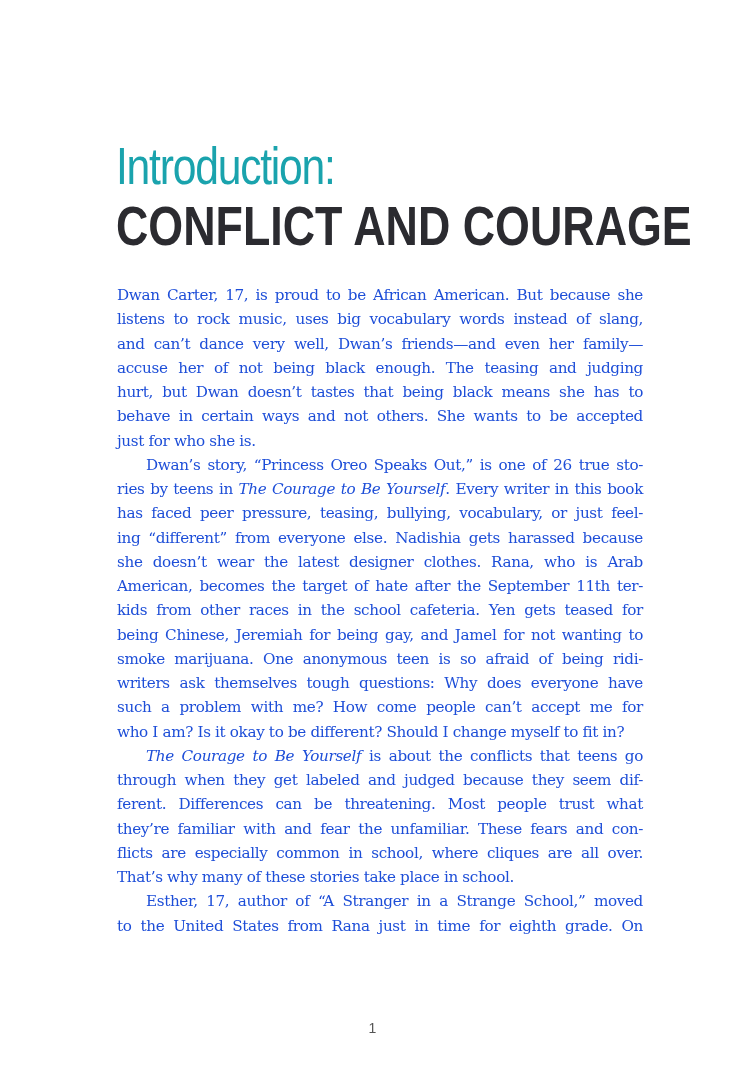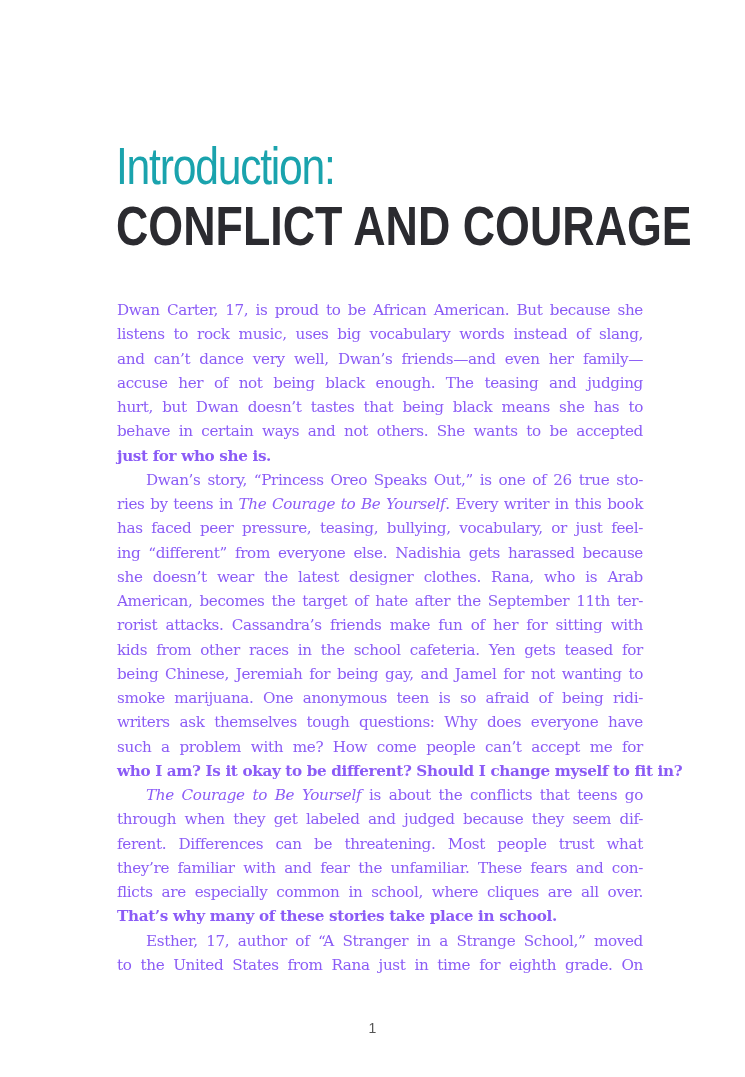--- a/index.html
+++ b/index.html
@@ -22,26 +22,25 @@
     color: #2b2b30;
     transform: scaleX(0.80); transform-origin: left center;
     white-space: nowrap;
     margin-top: 2px;
   }
   .body-text {
     position: absolute; left: 117px; top: 283px; width: 526px;
     font-family: "DejaVu Serif", serif;
     font-size: 15.2px;
     line-height: 24.25px;
-    color: #8b5cf6;
+    color: #1d4ed8;
     letter-spacing: -0.35px;
-    margin-top: 15px;
   }
   .line { display: block; text-align: justify; text-align-last: justify; white-space: nowrap; }
-  .line.last { text-align-last: left; font-weight: bold; }
+  .line.last { text-align-last: left; }
   .line.first { padding-left: 29px; }
   .it { font-style: italic; }
   .folio {
     position: absolute; left: 0; width: 745px; top: 1020px; text-align: center;
     font-family: "Liberation Sans", sans-serif; font-size: 14px; color: #555;
   }
 </style>
 </head>
 <body>
 
@@ -61,21 +60,20 @@
         <span class="line">behave in certain ways and not others. She wants to be accepted</span>
         <span class="line last">just for who she is.</span>
       </div>
       <div>
         <span class="line first">Dwan’s story, “Princess Oreo Speaks Out,” is one of 26 true sto-</span>
         <span class="line">ries by teens in <span class="it">The Courage to Be Yourself</span>. Every writer in this book</span>
         <span class="line">has faced peer pressure, teasing, bullying, vocabulary, or just feel-</span>
         <span class="line">ing “different” from everyone else. Nadishia gets harassed because</span>
         <span class="line">she doesn’t wear the latest designer clothes. Rana, who is Arab</span>
         <span class="line">American, becomes the target of hate after the September 11th ter-</span>
-        <span class="line">rorist attacks. Cassandra’s friends make fun of her for sitting with</span>
         <span class="line">kids from other races in the school cafeteria. Yen gets teased for</span>
         <span class="line">being Chinese, Jeremiah for being gay, and Jamel for not wanting to</span>
         <span class="line">smoke marijuana. One anonymous teen is so afraid of being ridi-</span>
         <span class="line">writers ask themselves tough questions: Why does everyone have</span>
         <span class="line">such a problem with me? How come people can’t accept me for</span>
         <span class="line last">who I am? Is it okay to be different? Should I change myself to fit in?</span>
       </div>
       <div>
         <span class="line first"><span class="it">The Courage to Be Yourself</span> is about the conflicts that teens go</span>
         <span class="line">through when they get labeled and judged because they seem dif-</span>

